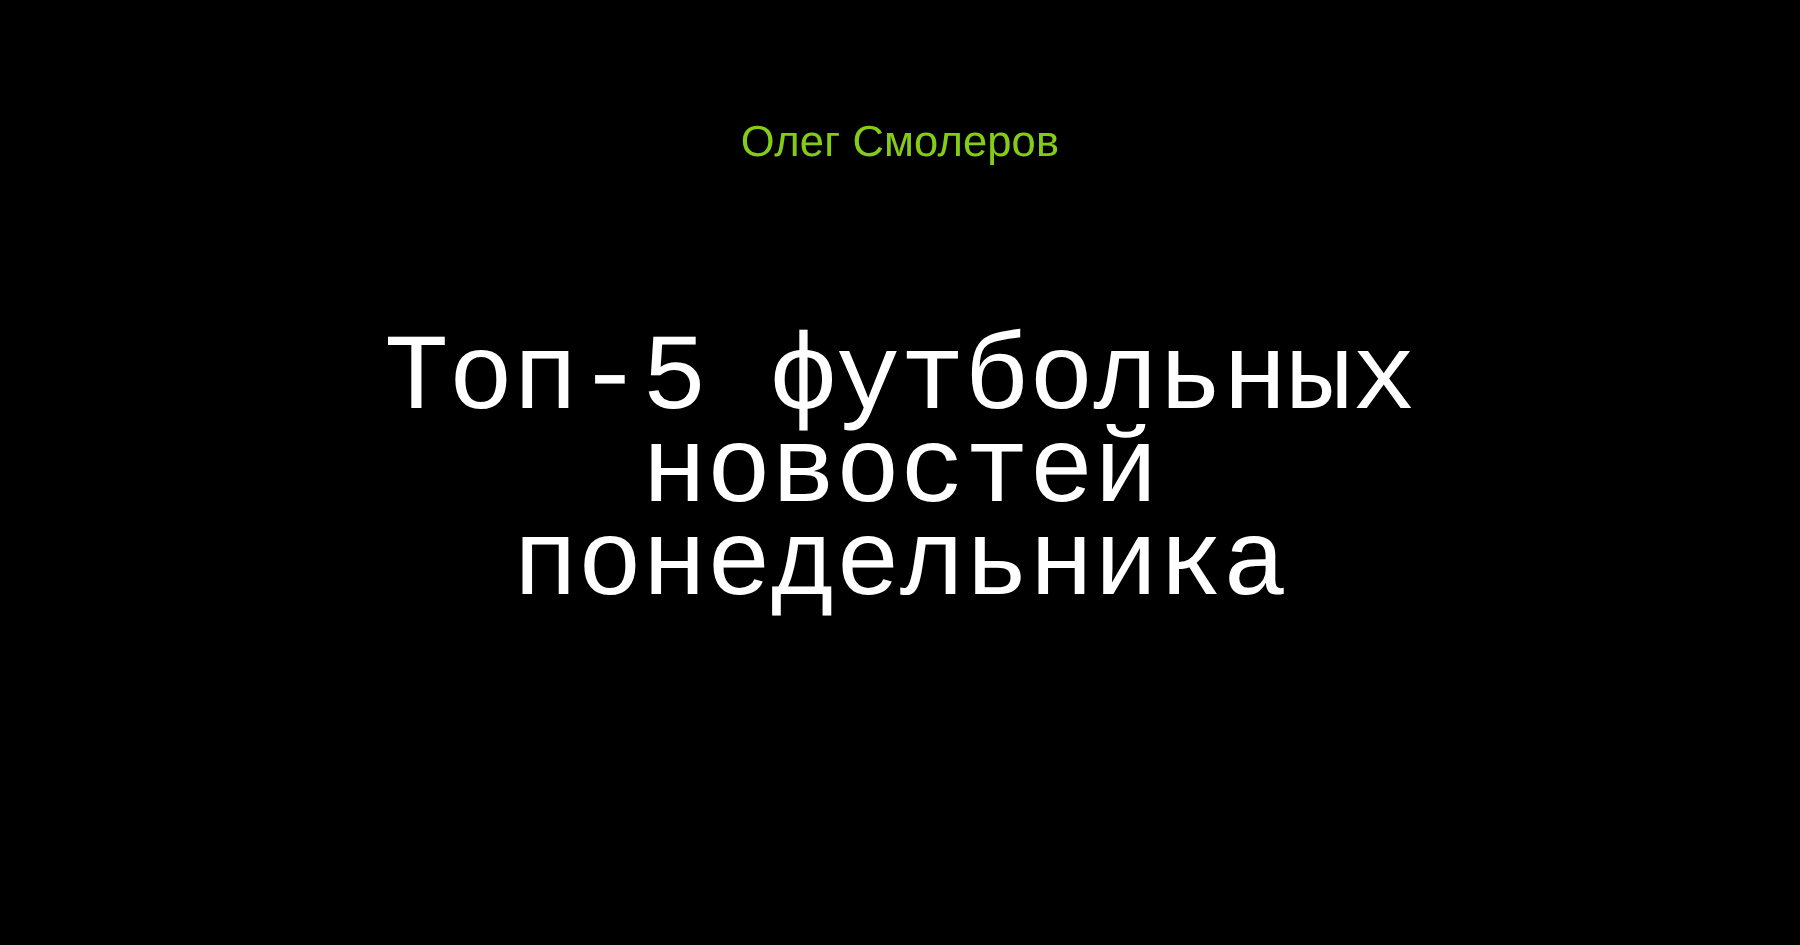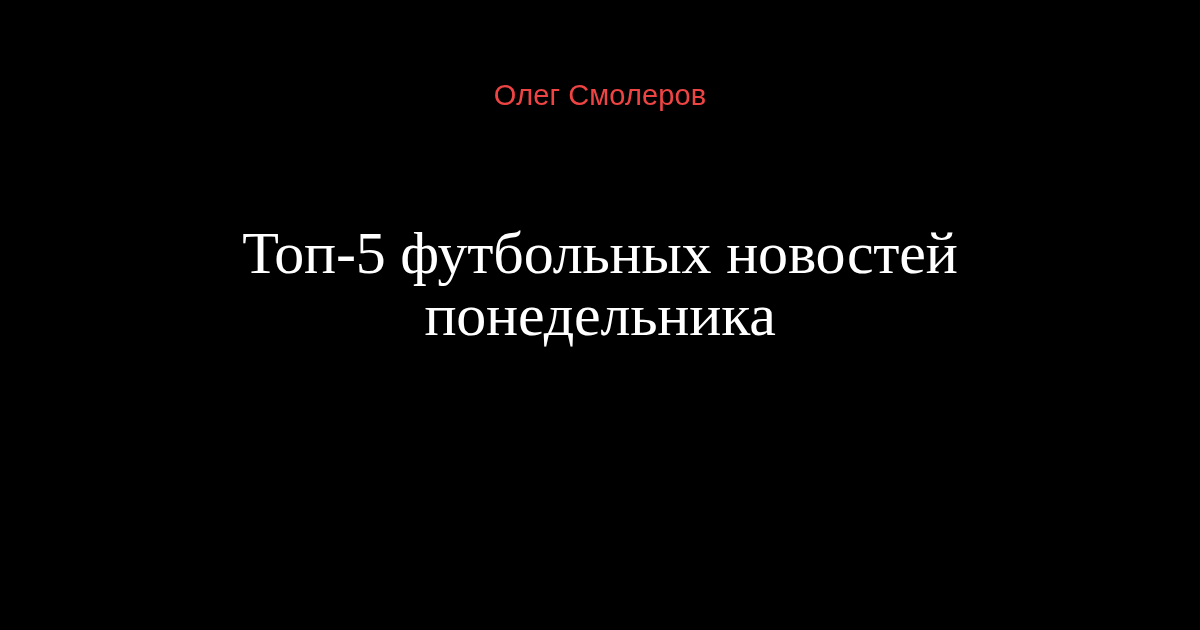--- a/index.html
+++ b/index.html
@@ -29,41 +29,41 @@
 
   .author-row {
     width: 100%;
     margin-top: 78px;
     display: flex;
     justify-content: center;
     align-items: baseline;
   }
 
   .author-name {
-    color: #ef4444;
+    color: #84cc16;
     font-family: "Liberation Sans", "DejaVu Sans", sans-serif;
     font-size: 29px;
     font-weight: 400;
     line-height: 34px;
     letter-spacing: 0.1px;
     text-align: center;
     white-space: nowrap;
   }
 
   .headline-block {
     width: 860px;
     margin-top: 110px;
     display: flex;
     justify-content: center;
   }
 
   .headline {
     color: #ffffff;
-    font-family: Liberation Serif, serif;
-    font-size: 60px;
+    font-family: Liberation Mono, monospace;
+    font-size: 72px;
     font-weight: 400;
     line-height: 62px;
     letter-spacing: -0.2px;
     text-align: center;
     margin: 0;
     word-break: normal;
   }
 
   .spacer-bottom {
     flex: 1 1 auto;

